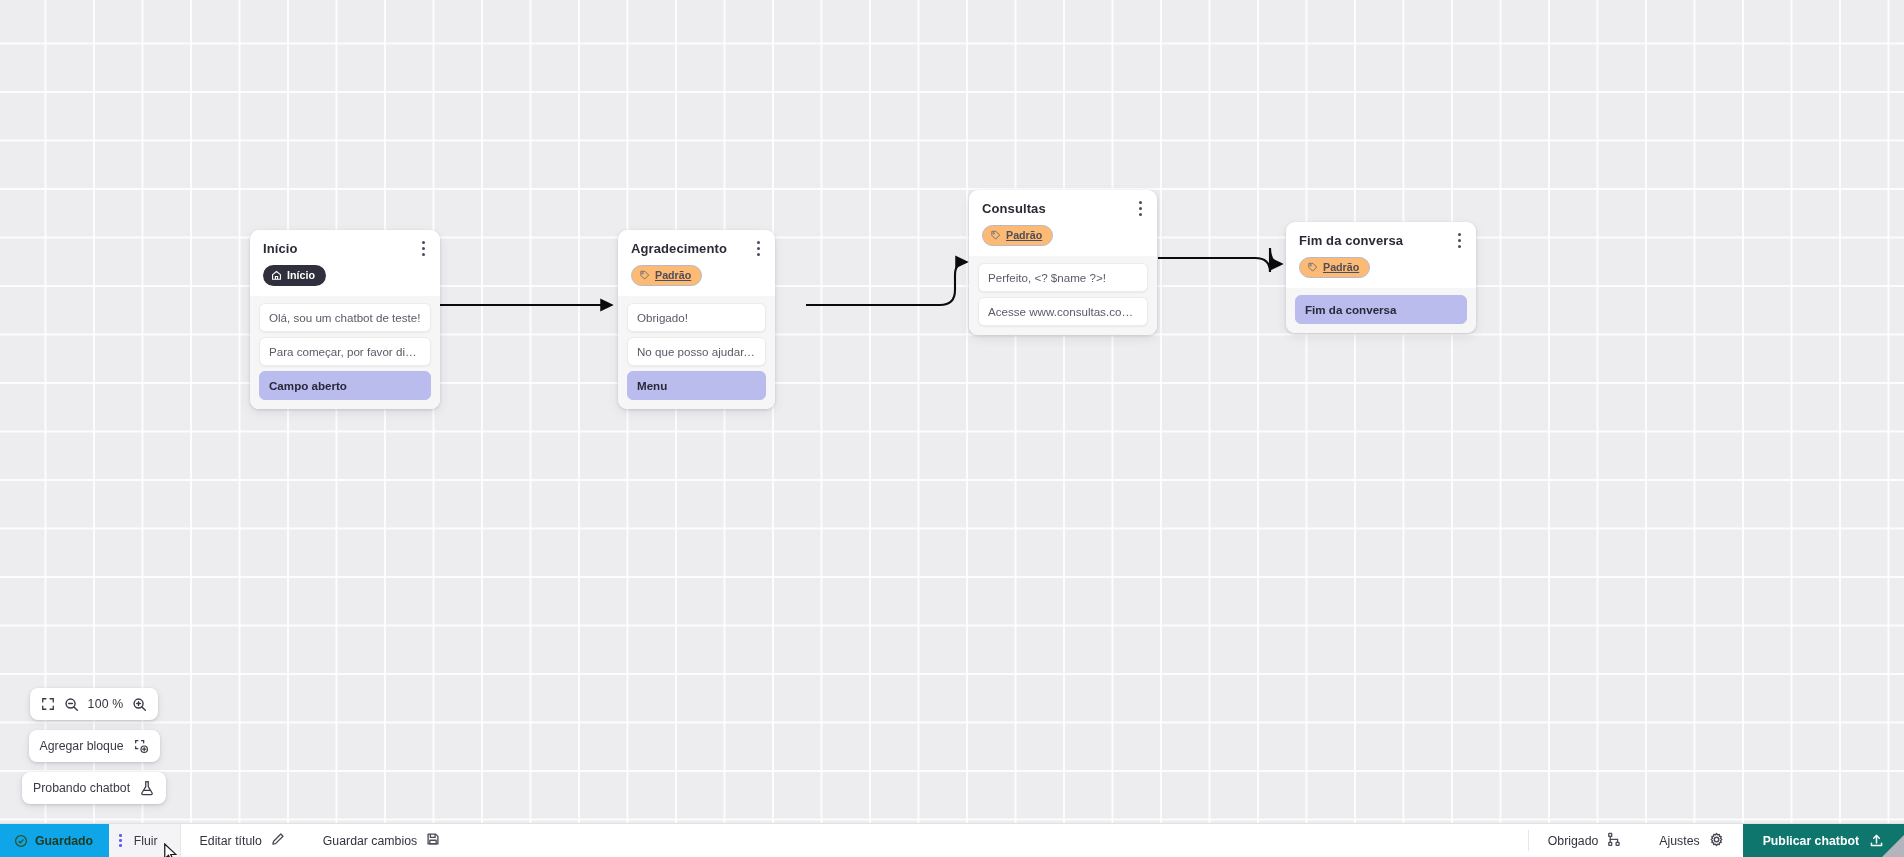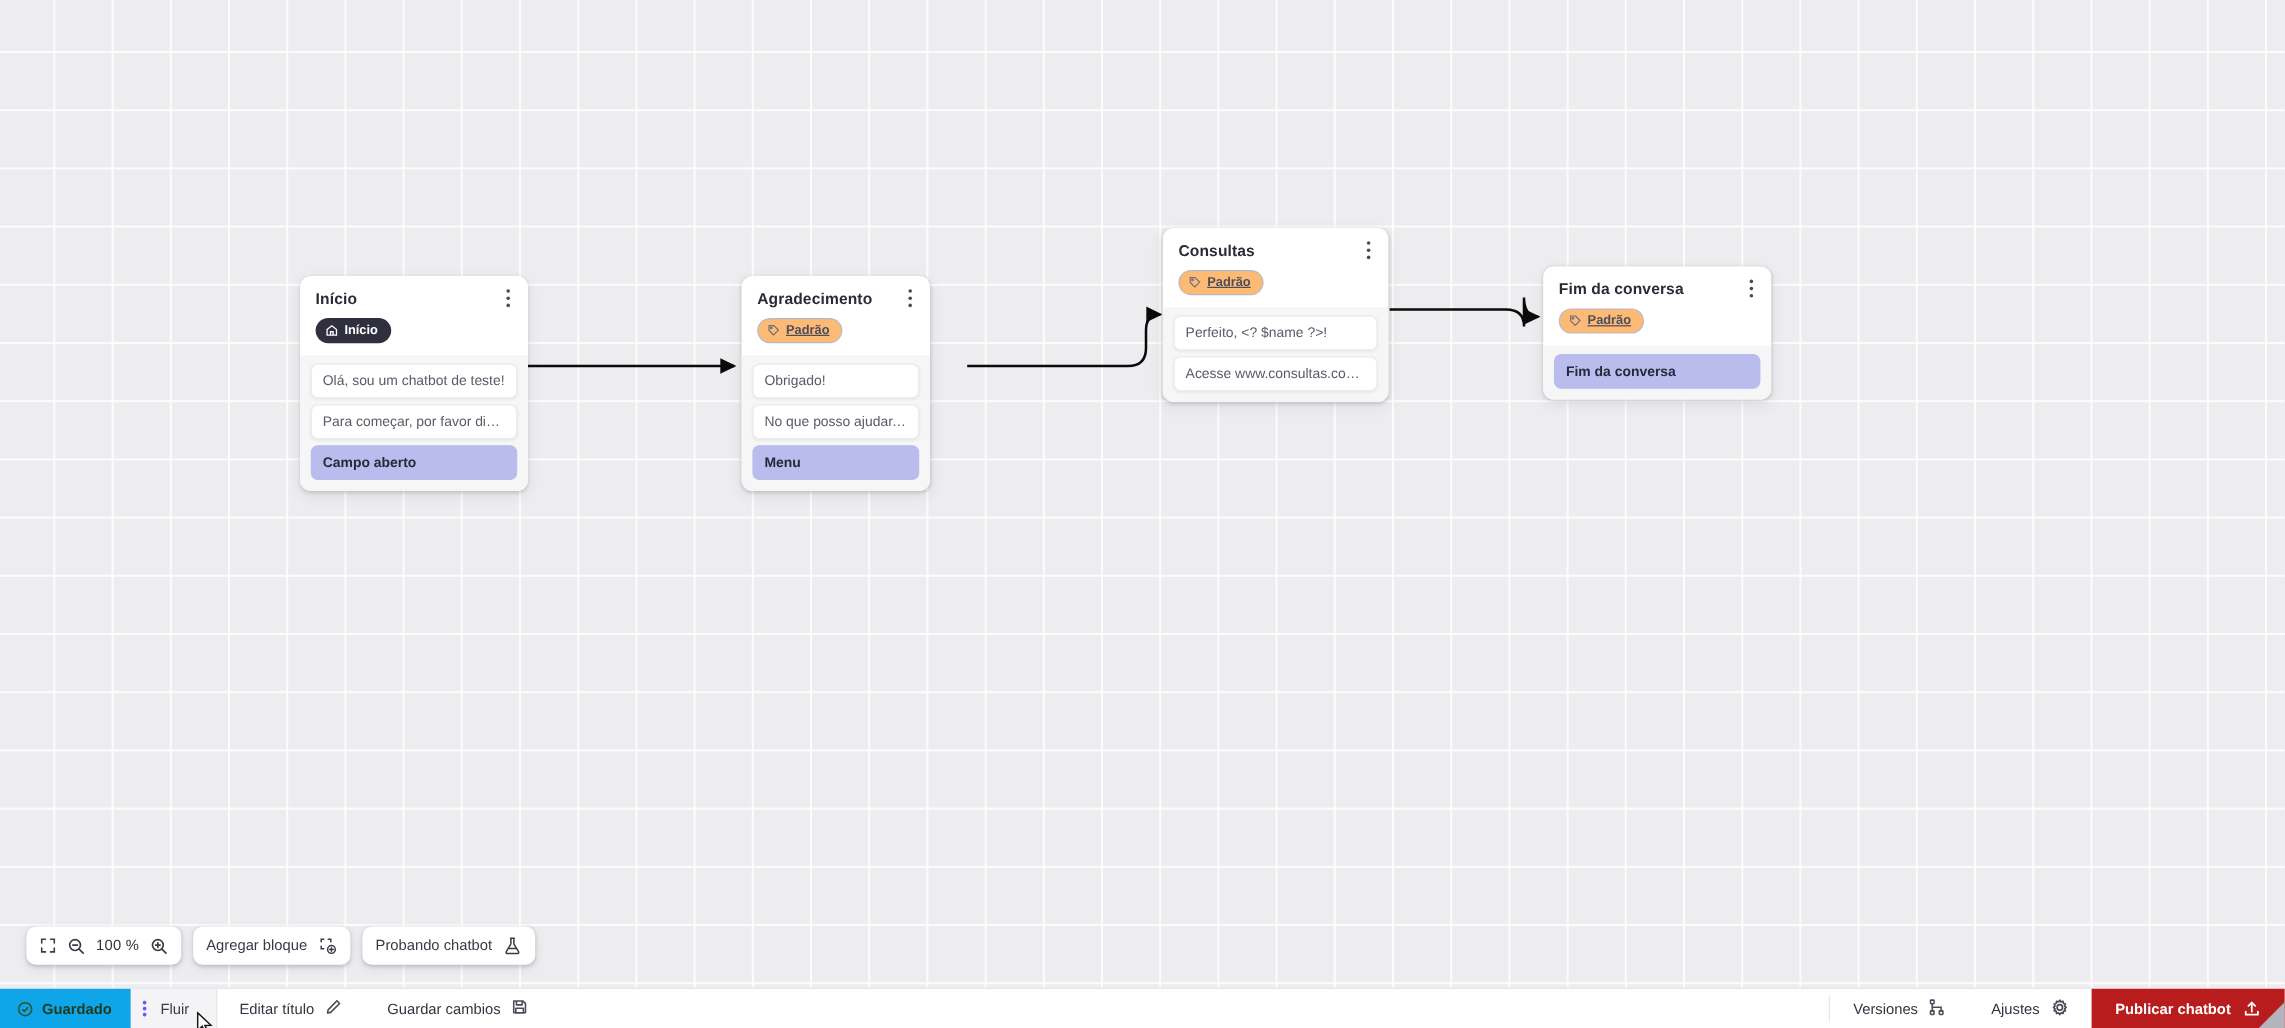--- a/index.html
+++ b/index.html
@@ -85,20 +85,21 @@
     font-weight: 700;
     box-shadow: none;
   }
   .node-body.grey { background: #f6f6f7; border-radius: 0 0 9px 9px; padding-top: 7px; }
 
   
   #float-toolbar {
     position: absolute; left: 22px; bottom: 53px;
     display: flex; align-items: center; gap: 10px;
     z-index: 5;
+    flex-direction: column;
   }
   .tb-group {
     background: #ffffff;
     border-radius: 8px;
     box-shadow: 0 1px 3px rgba(25,25,40,0.16), 0 3px 10px rgba(25,25,40,0.07);
     height: 32px;
     display: flex; align-items: center;
     padding: 0 11px;
     gap: 9px;
     font-size: 12.3px; color: #3a3a47;
@@ -135,21 +136,21 @@
   .sb-tab .dots { display: flex; flex-direction: column; gap: 2.5px; align-items: center; }
   .sb-tab .dots i { width: 2.6px; height: 2.6px; border-radius: 50%; background: #5d5df0; display: block; }
   .sb-tab .lbl { font-weight: 400; color: #3a3a47; }
   .sb-item {
     display: flex; align-items: center; gap: 9px;
     padding: 0 19px; cursor: pointer; color: #33333f;
   }
   .sb-divider { width: 1px; background: #e6e6ea; margin: 6px 0; }
   .sb-spacer { flex: 1; }
   .sb-publish {
-    background: #b91c1c; color: #ffffff;
+    background: #0f766e; color: #ffffff;
     display: flex; align-items: center; gap: 10px;
     padding: 0 20px;
     font-weight: 700; font-size: 12.3px;
     cursor: pointer;
     position: relative; overflow: hidden;
   }
   .sb-publish svg { stroke: #ffffff; fill: none; stroke-width: 1.6; }
   .sb-publish::after {
     content: ""; position: absolute; right: -2px; bottom: -2px;
     border-style: solid; border-width: 0 0 26px 26px;
@@ -373,21 +374,21 @@
           <path d="M4.4 9.4 L11.6 9.4 L11.6 13.6 L4.4 13.6 Z"></path>
         </svg>
       </span>
     </div>
 
     <div class="sb-spacer"></div>
 
     <div class="sb-divider"></div>
 
     <div class="sb-item">
-      <span>Versiones</span>
+      <span>Obrigado</span>
       <span class="sb-icon">
         <svg width="14" height="15" viewBox="0 0 16 17" stroke-linecap="round">
           <rect x="2" y="1.6" width="3.4" height="3.4" rx="0.6"></rect>
           <rect x="2" y="11.8" width="3.4" height="3.4" rx="0.6"></rect>
           <rect x="10.4" y="11.8" width="3.4" height="3.4" rx="0.6"></rect>
           <path d="M3.7 5 L3.7 11.8"></path>
           <path d="M3.7 8.4 L12.1 8.4 L12.1 11.8"></path>
         </svg>
       </span>
     </div>

